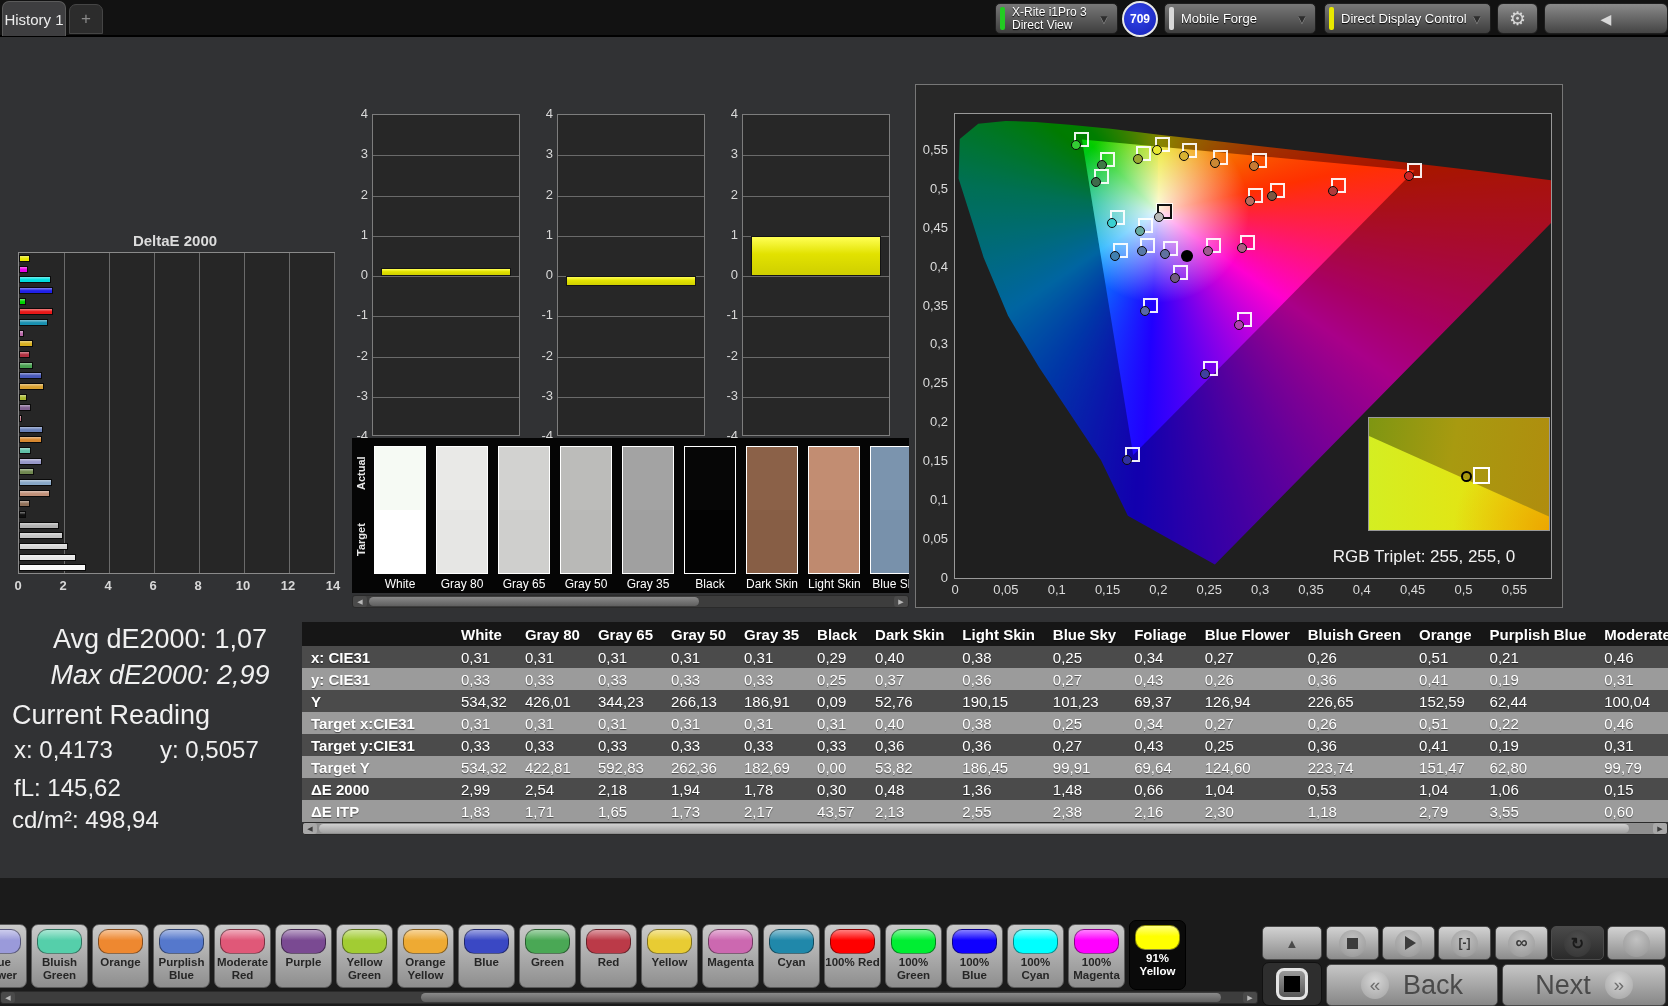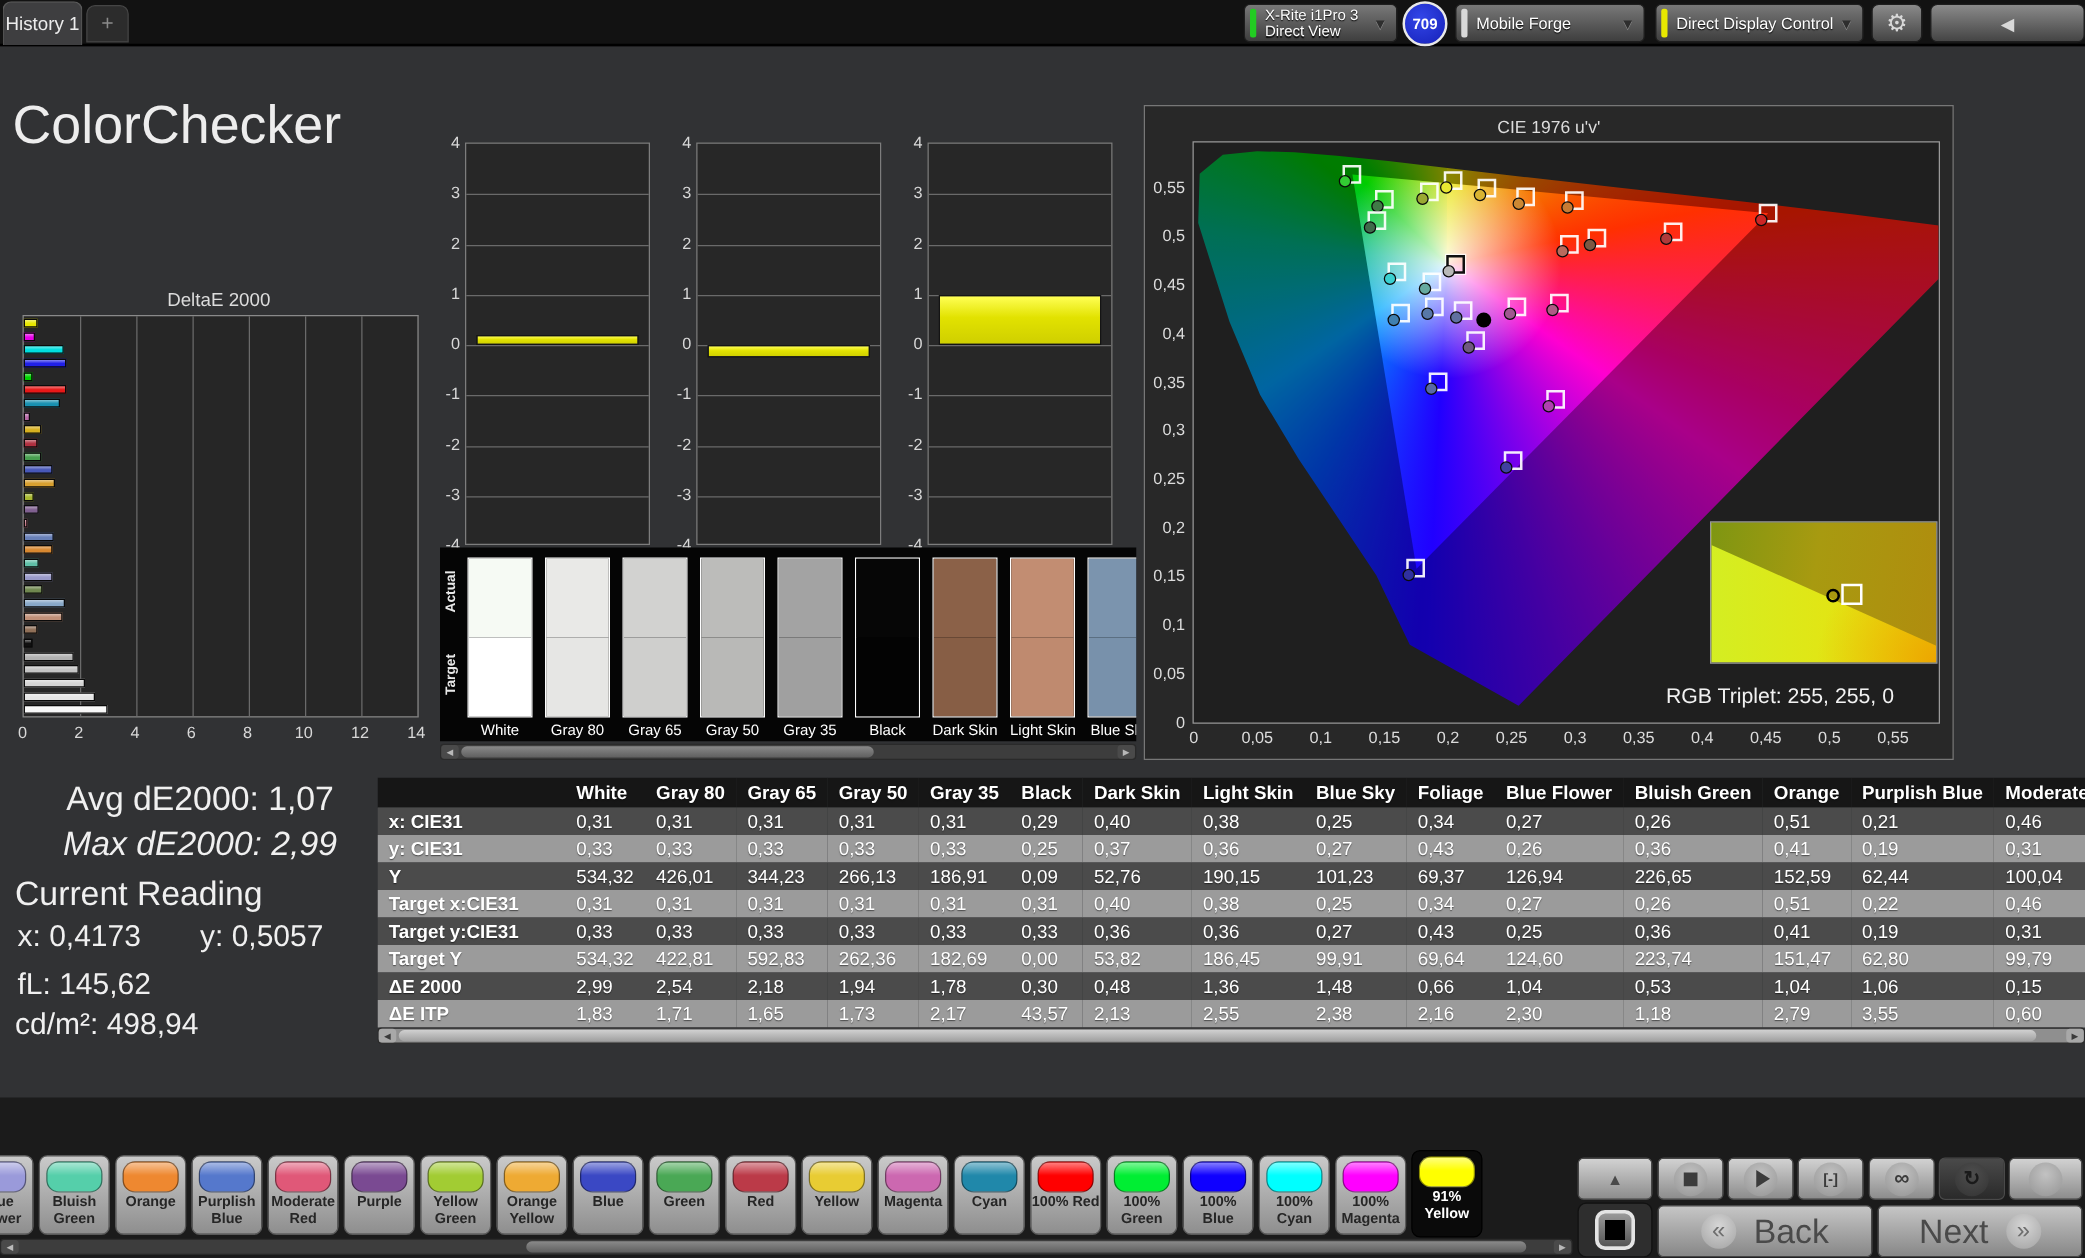--- a/index.html
+++ b/index.html
@@ -23,21 +23,21 @@
 
   
   .vchart { position:absolute; top:96px; width:172px; height:360px; }
   .vchart-title { text-align:center; padding-left:22px; font-size:15px; color:#dcdcdc; height:16px;margin-top:40px; }
   .vplot { position:absolute; left:22px; top:18px; width:148px; height:322px; background:#272727; border:1px solid #7d7d7d; }
   .hgrid { position:absolute; left:0; right:0; height:1px; background:#6a6a6a; }
   .ytick { position:absolute; left:0; width:18px; text-align:right; font-size:13px; color:#d8d8d8; }
   .vbar { position:absolute; left:8px; right:8px; background:linear-gradient(#ffff55,#e2e200 45%,#cfcf00); border:1px solid #141414; }
 
   
-  .dechart { position:absolute; left:8px; top:232px; width:334px; height:364px; }
+  .dechart { position:absolute; left:8px; top:232px; width:334px; height:364px;font-weight:bold; }
   .dechart-title { text-align:center; font-size:15px; color:#dcdcdc; height:18px; }
   .deplot { position:absolute; left:10px; top:20px; width:317px; height:322px; background:#262626; border:1px solid #8a8a8a; }
   .vgrid { position:absolute; top:0; bottom:0; width:1px; background:#6a6a6a; }
   .debar { position:absolute; left:0; height:7px; border:1px solid #0a0a0a; }
   .dexlab { position:absolute; top:346px; width:30px; text-align:center; font-size:13px; color:#d8d8d8; }
 
   
   .swstrip { position:absolute; left:352px; top:438px; width:557px; height:155px; background:#050505; overflow:hidden; }
   .swrot { position:absolute; left:-1px; width:20px; color:#e8e8e8; font-size:11px; font-weight:bold; transform:rotate(-90deg); transform-origin:center; text-align:center; }
   .swcard { position:absolute; top:8px; width:52px; }
@@ -145,21 +145,20 @@
     </div>
 
     <div class="sqbtn" style="left:1497px;width:41px;font-size:19px;">
         <span>⚙</span>
       </div>
     <div class="sqbtn" style="left:1544px;width:124px;font-size:14px;">
         <span>◀</span>
       </div>
   </div>
 
-  <div class="pagetitle">ColorChecker</div>
   <div class="statline" style="left:0;top:624px;width:320px;text-align:center;font-size:27px;">Avg dE2000: 1,07</div>
   <div class="statline" style="left:0;top:660px;width:320px;text-align:center;font-size:27px;font-style:italic;">Max dE2000: 2,99</div>
   <div class="statline" style="left:12px;top:700px;font-size:27px;">Current Reading</div>
   <div class="statline" style="left:14px;top:736px;font-size:24px;">x: 0,4173</div>
   <div class="statline" style="left:160px;top:736px;font-size:24px;">y: 0,5057</div>
   <div class="statline" style="left:14px;top:774px;font-size:24px;">fL: 145,62</div>
   <div class="statline" style="left:12px;top:806px;font-size:24px;">cd/m²: 498,94</div>
 
   <div class="vchart" style="left:350px;">
     <div class="vchart-title">Delta L</div>
@@ -346,21 +345,20 @@
         <div class="swname">Blue Sky</div>
       </div>
     </div>
   <div class="hscroll" style="left:352px;top:595px;width:557px;">
     <div class="hs-arrow" style="left:0;">◀</div>
     <div class="hs-thumb" style="left:16px;width:330px;"></div>
     <div class="hs-arrow" style="right:0;">▶</div>
   </div>
 
   <div class="ciepanel">
-    <div class="cietitle">CIE 1976 u'v'</div>
     <div class="cieplot" id="cieplot">
       <div class="gamut">
         <div class="gamut-outer"></div>
         <div class="gamut-inner"></div>
       </div>
     <div class="cie-yt" style="top: 27.8121px;">0,55</div>
         <div class="cie-yt" style="top: 66.7383px;">0,5</div>
         <div class="cie-yt" style="top: 105.664px;">0,45</div>
         <div class="cie-yt" style="top: 144.591px;">0,4</div>
         <div class="cie-yt" style="top: 183.517px;">0,35</div>

